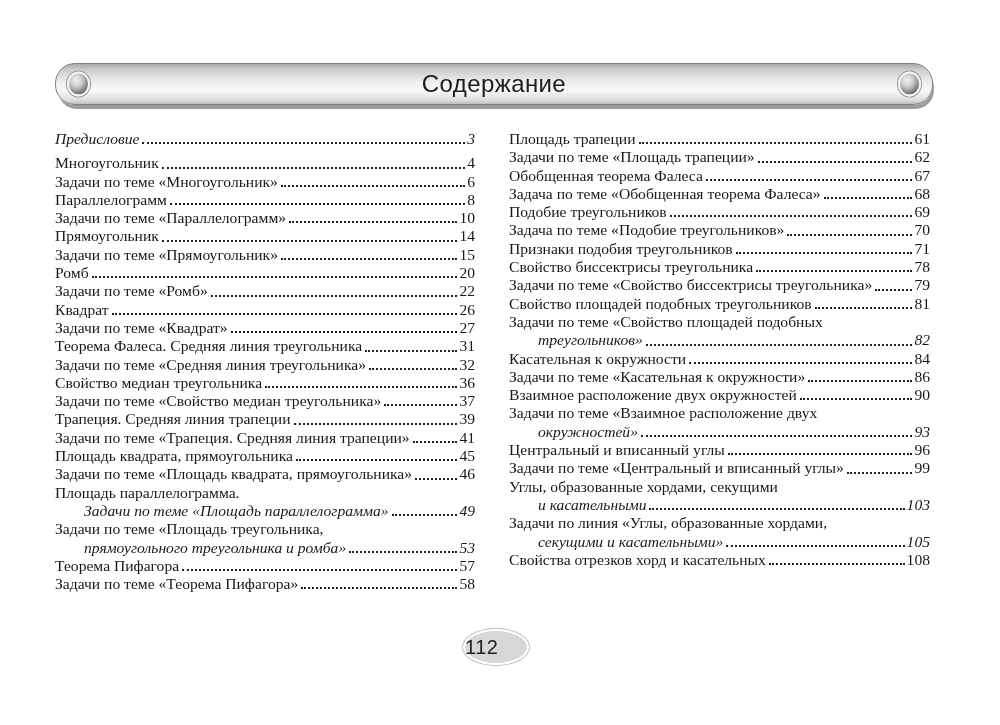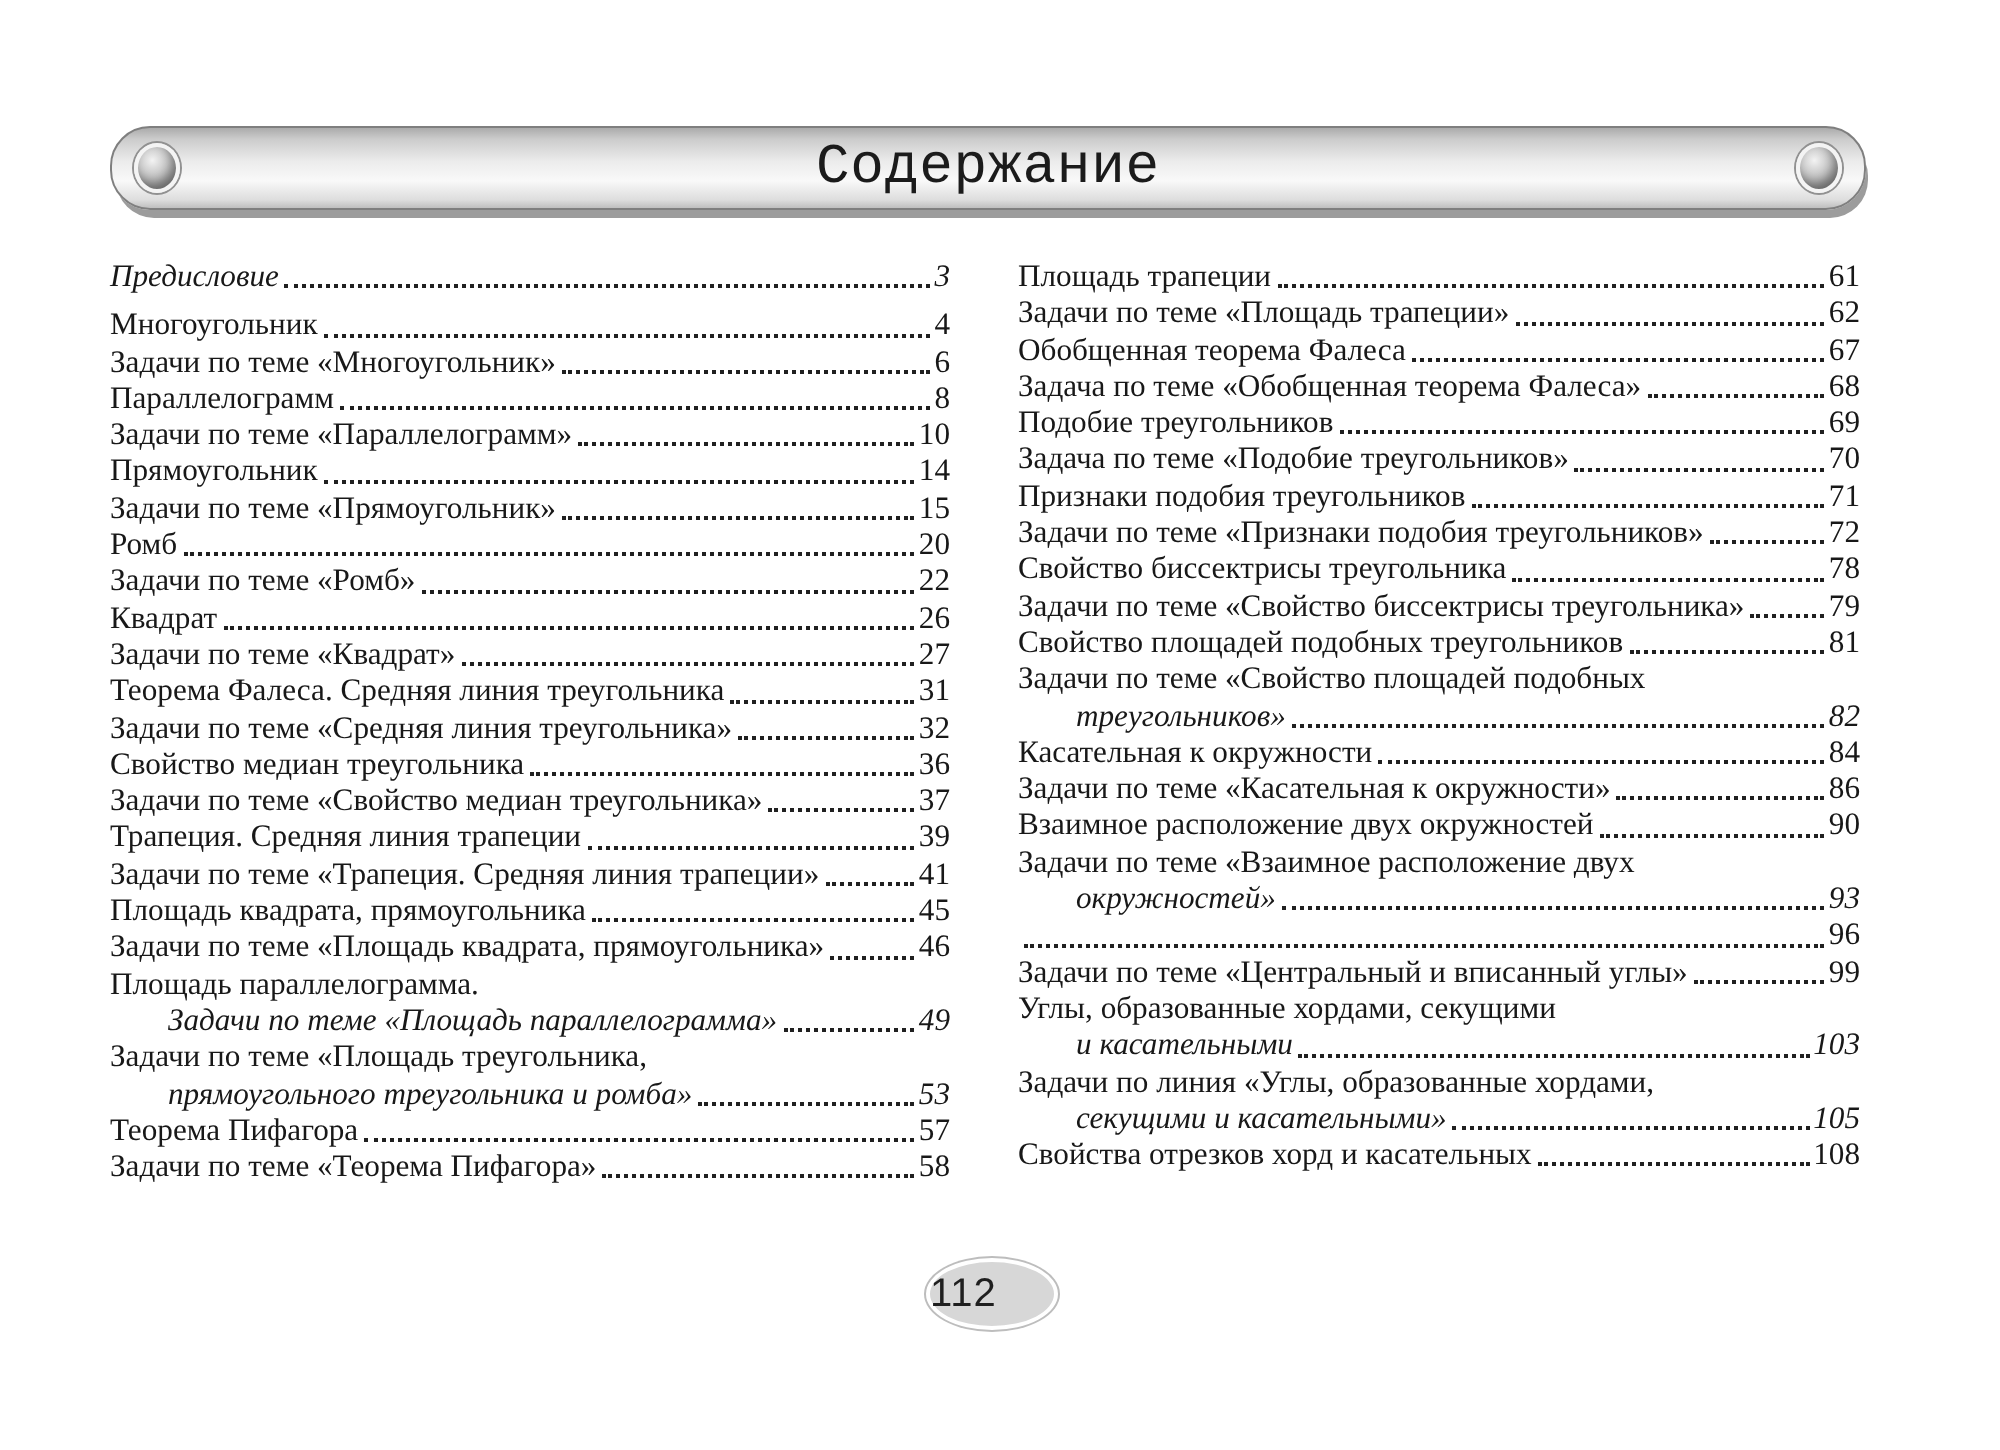--- a/index.html
+++ b/index.html
@@ -24,22 +24,22 @@
     position:absolute;top:50%;transform:translateY(-50%);
     width:19px;height:21px;border-radius:50%;
     border:2px solid #f4f4f4;
     box-shadow:0 0 0 1px #919191, inset -2px -3px 4px rgba(0,0,0,.28);
     background:radial-gradient(circle at 38% 32%,#f3f3f3 0%,#cbcbcb 35%,#999999 75%,#8a8a8a 100%);
   }
   .rivet-left{left:11px}
   .rivet-right{right:11px}
   .title{
     margin:4px;
-    font-family:Liberation Mono, monospace;
-    font-size:28px;font-weight:500;letter-spacing:.4px;color:#1b1b1b;
+    font-family:Liberation Sans, sans-serif;
+    font-size:24px;font-weight:500;letter-spacing:.4px;color:#1b1b1b;
   }
   
   .col{
     position:absolute;top:130px;
     font-size:15.6px;line-height:18.3px;
   }
   .col-left{left:55px;width:420px;}
   .col-right{left:509px;width:421px;}
   .entry{margin:0;}
   .entry.italic{font-style:italic;}
@@ -296,27 +296,20 @@
       </div>
       <div class="entry">
         <div class="line">
           <span class="t">Признаки подобия треугольников</span>
           <span class="dots"></span>
           <span class="pg">71</span>
         </div>
       </div>
       <div class="entry">
         <div class="line">
-          <span class="t">Задачи по теме «Признаки подобия треугольников»</span>
-          <span class="dots"></span>
-          <span class="pg">72</span>
-        </div>
-      </div>
-      <div class="entry">
-        <div class="line">
           <span class="t">Свойство биссектрисы треугольника</span>
           <span class="dots"></span>
           <span class="pg">78</span>
         </div>
       </div>
       <div class="entry">
         <div class="line">
           <span class="t">Задачи по теме «Свойство биссектрисы треугольника»</span>
           <span class="dots"></span>
           <span class="pg">79</span>
@@ -365,20 +358,21 @@
           <span class="t">Задачи по теме «Взаимное расположение двух</span>
         </div>
         <div class="line cont">
           <span class="t">окружностей»</span>
           <span class="dots"></span>
           <span class="pg">93</span>
         </div>
       </div>
       <div class="entry">
         <div class="line">
+          <span class="t">Центральный и вписанный углы</span>
           <span class="dots"></span>
           <span class="pg">96</span>
         </div>
       </div>
       <div class="entry">
         <div class="line">
           <span class="t">Задачи по теме «Центральный и вписанный углы»</span>
           <span class="dots"></span>
           <span class="pg">99</span>
         </div>

